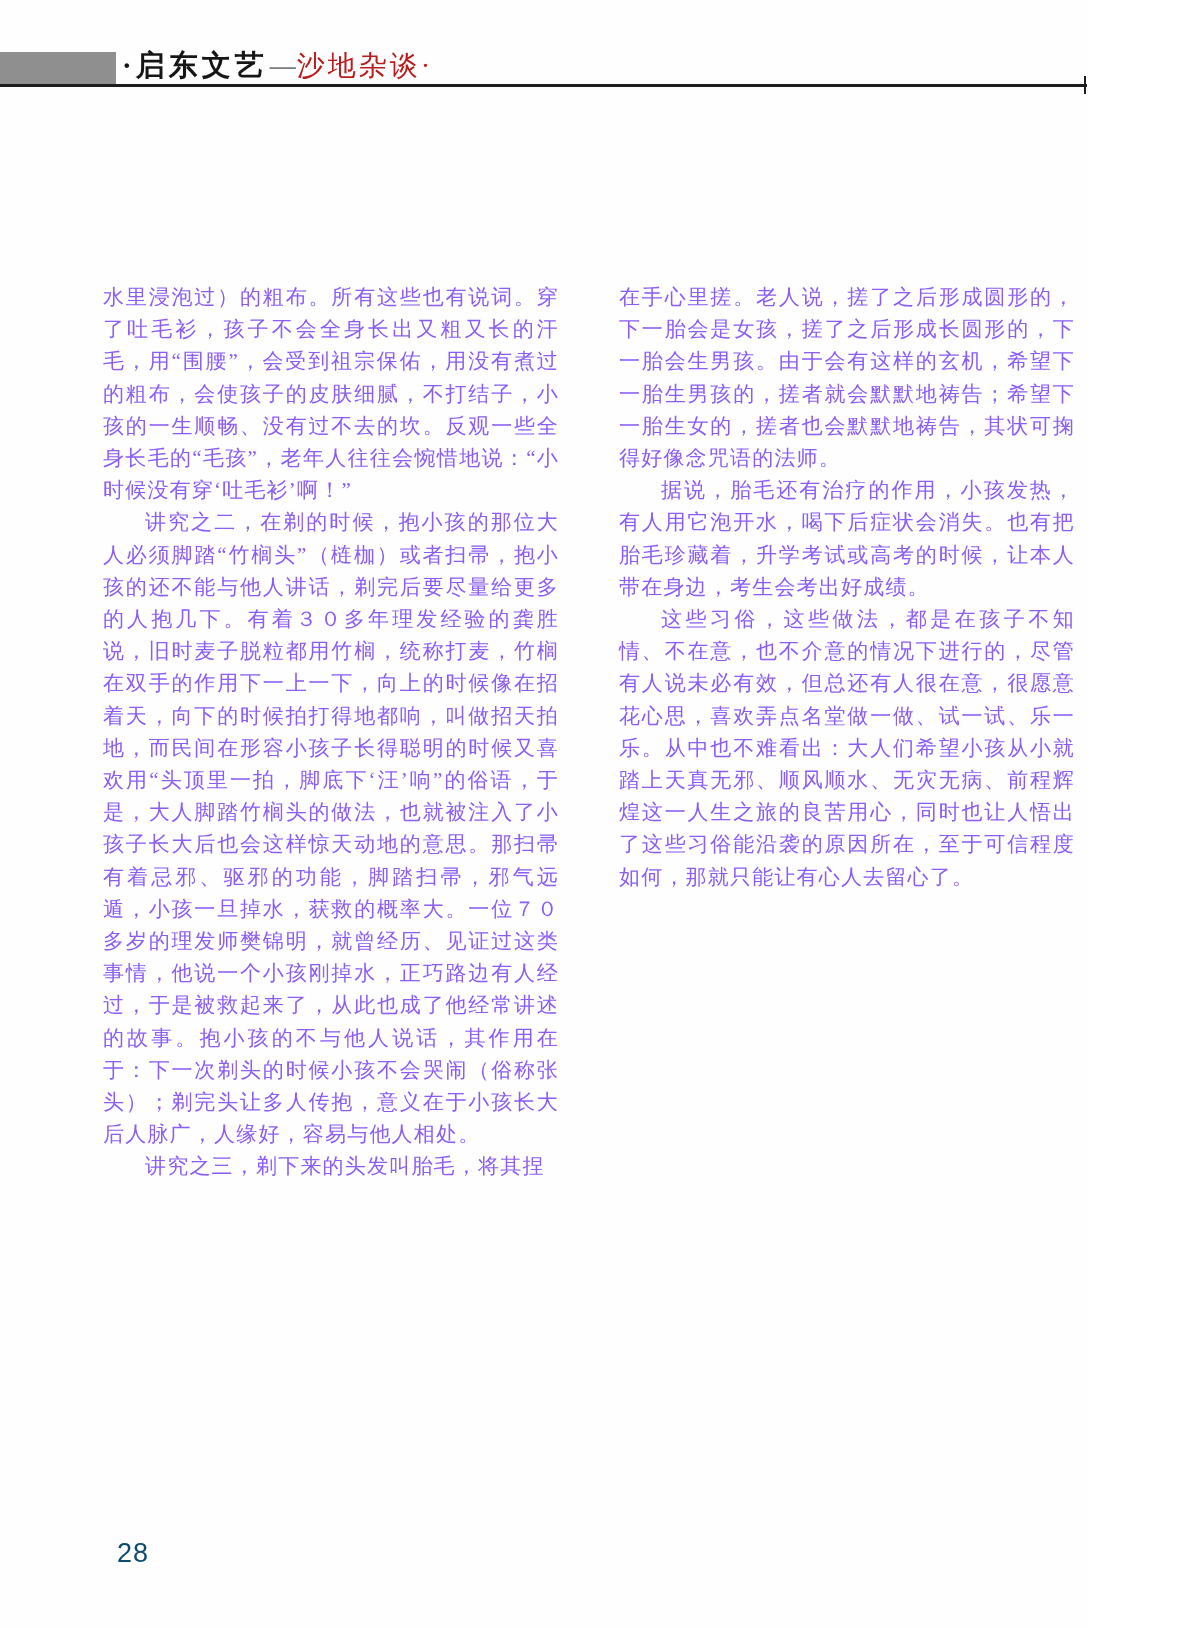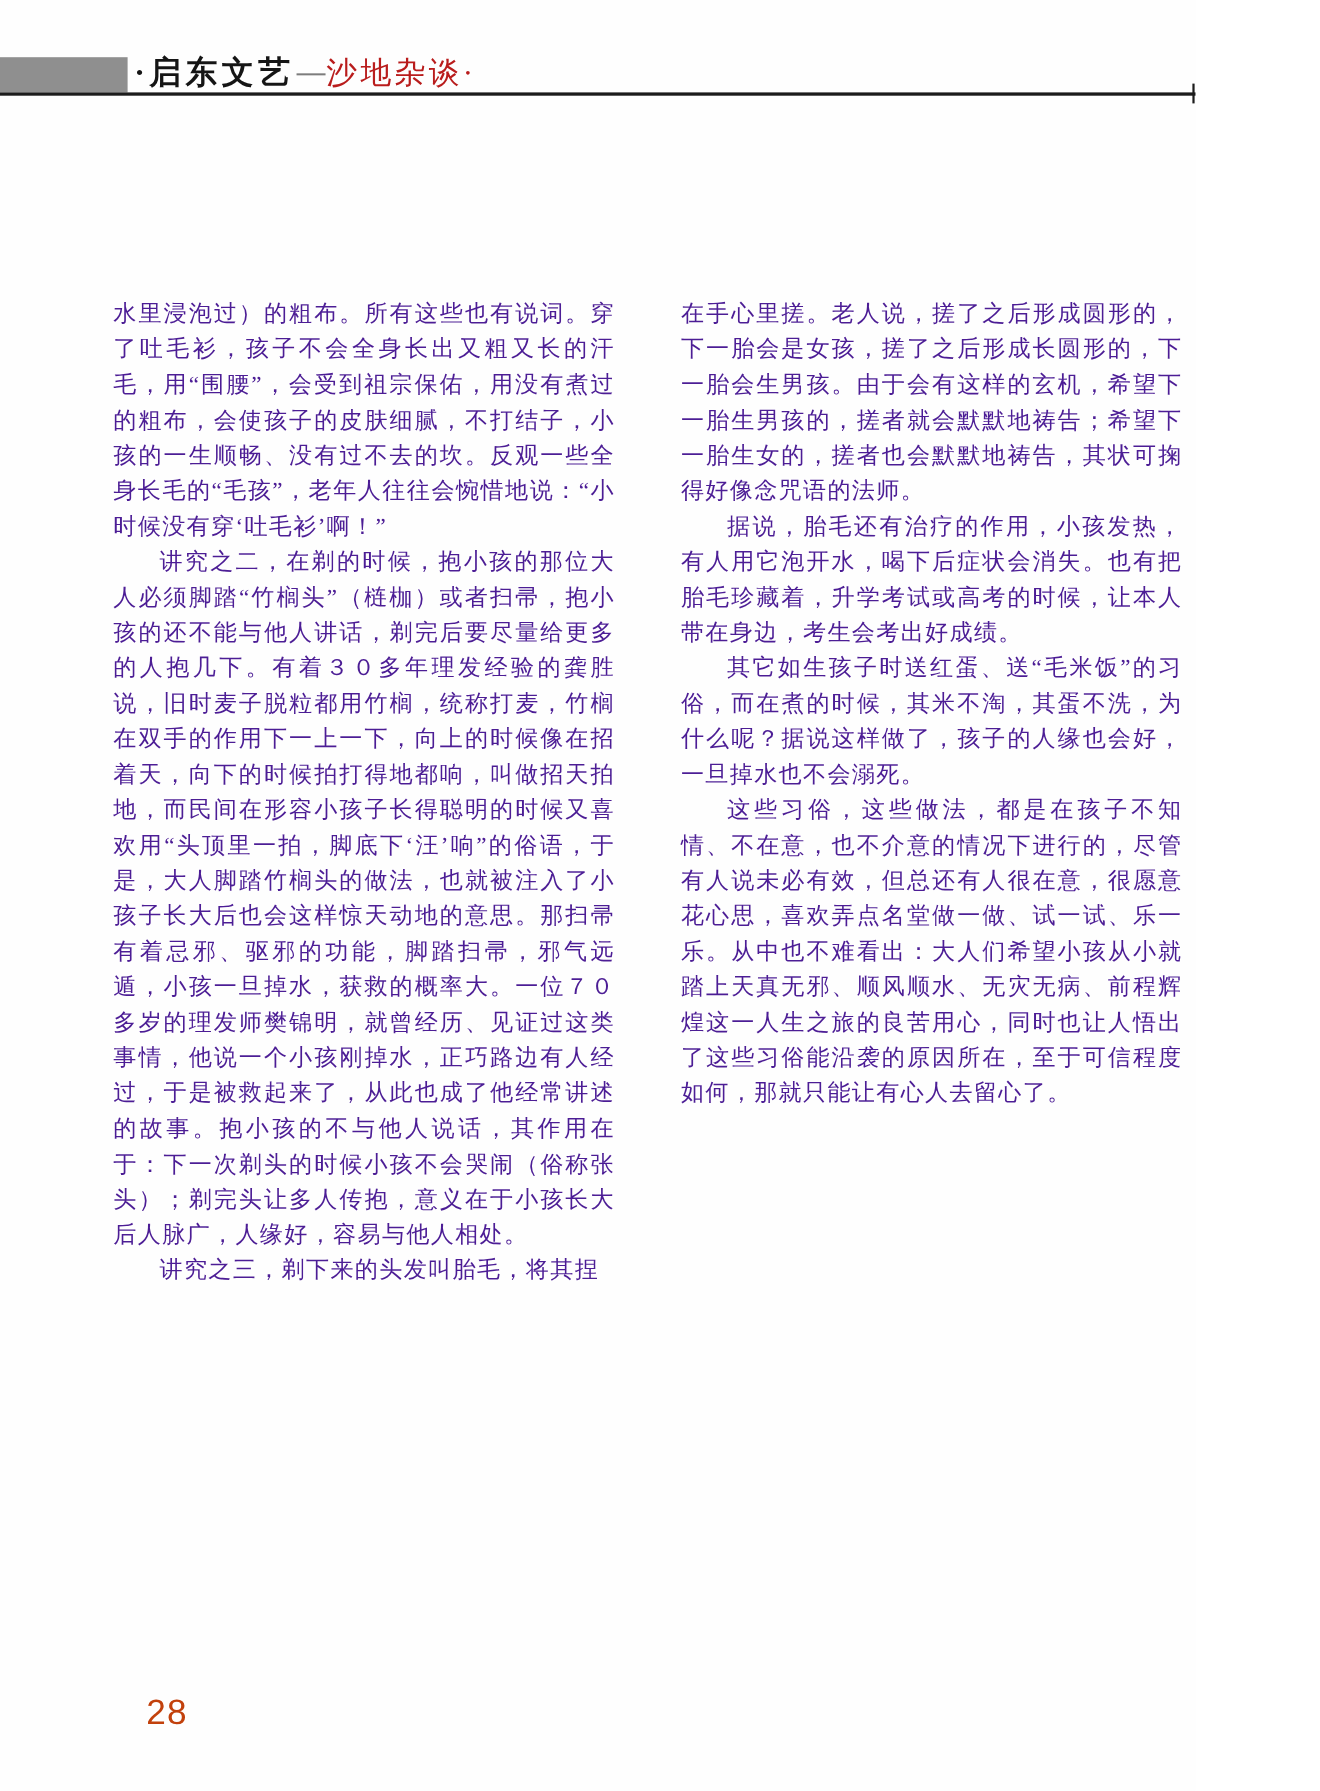--- a/index.html
+++ b/index.html
@@ -64,40 +64,40 @@
   }
   .header-section {
     font-size: 28px;
     font-weight: 500;
     letter-spacing: 3px;
     color: #b91c1c;
   }
   
   .col {
     position: absolute;
-    top: 269px;
+    top: 281px;
     width: 456px;
     font-size: 21px;
     line-height: 32.2px;
     letter-spacing: 1.2px;
     text-align: justify;
     text-justify: inter-ideograph;
-    color: #4c1d95;
+    color: #8b5cf6;
   }
   .col-left  { left: 103px; }
   .col-right { left: 619px; }
   .col p { margin: 0; }
   .col p.indent { text-indent: 2em; }
   
   .page-number {
     position: absolute;
-    left: 133px;
+    left: 117px;
     top: 1538px;
-    font-size: 32px;
-    color: #c2410c;
+    font-size: 27px;
+    color: #0c4a6e;
     font-family: "Liberation Sans", sans-serif;
     letter-spacing: 1px;
   }
 </style>
 </head>
 <body>
 
 <div class="page">
 
   <div class="gray-block"></div>
@@ -111,19 +111,18 @@
 
   <div class="col col-left">
     <p>水里浸泡过）的粗布。所有这些也有说词。穿了吐毛衫，孩子不会全身长出又粗又长的汗毛，用“围腰”，会受到祖宗保佑，用没有煮过的粗布，会使孩子的皮肤细腻，不打结子，小孩的一生顺畅、没有过不去的坎。反观一些全身长毛的“毛孩”，老年人往往会惋惜地说：“小时候没有穿‘吐毛衫’啊！”</p>
     <p class="indent">讲究之二，在剃的时候，抱小孩的那位大人必须脚踏“竹榈头”（梿枷）或者扫帚，抱小孩的还不能与他人讲话，剃完后要尽量给更多的人抱几下。有着３０多年理发经验的龚胜说，旧时麦子脱粒都用竹榈，统称打麦，竹榈在双手的作用下一上一下，向上的时候像在招着天，向下的时候拍打得地都响，叫做招天拍地，而民间在形容小孩子长得聪明的时候又喜欢用“头顶里一拍，脚底下‘汪’响”的俗语，于是，大人脚踏竹榈头的做法，也就被注入了小孩子长大后也会这样惊天动地的意思。那扫帚有着忌邪、驱邪的功能，脚踏扫帚，邪气远遁，小孩一旦掉水，获救的概率大。一位７０多岁的理发师樊锦明，就曾经历、见证过这类事情，他说一个小孩刚掉水，正巧路边有人经过，于是被救起来了，从此也成了他经常讲述的故事。抱小孩的不与他人说话，其作用在于：下一次剃头的时候小孩不会哭闹（俗称张头）；剃完头让多人传抱，意义在于小孩长大后人脉广，人缘好，容易与他人相处。</p>
     <p class="indent">讲究之三，剃下来的头发叫胎毛，将其捏</p>
   </div>
 
   <div class="col col-right">
     <p>在手心里搓。老人说，搓了之后形成圆形的，下一胎会是女孩，搓了之后形成长圆形的，下一胎会生男孩。由于会有这样的玄机，希望下一胎生男孩的，搓者就会默默地祷告；希望下一胎生女的，搓者也会默默地祷告，其状可掬得好像念咒语的法师。</p>
     <p class="indent">据说，胎毛还有治疗的作用，小孩发热，有人用它泡开水，喝下后症状会消失。也有把胎毛珍藏着，升学考试或高考的时候，让本人带在身边，考生会考出好成绩。</p>
-    <p class="indent">其它如生孩子时送红蛋、送“毛米饭”的习俗，而在煮的时候，其米不淘，其蛋不洗，为什么呢？据说这样做了，孩子的人缘也会好，一旦掉水也不会溺死。</p>
     <p class="indent">这些习俗，这些做法，都是在孩子不知情、不在意，也不介意的情况下进行的，尽管有人说未必有效，但总还有人很在意，很愿意花心思，喜欢弄点名堂做一做、试一试、乐一乐。从中也不难看出：大人们希望小孩从小就踏上天真无邪、顺风顺水、无灾无病、前程辉煌这一人生之旅的良苦用心，同时也让人悟出了这些习俗能沿袭的原因所在，至于可信程度如何，那就只能让有心人去留心了。</p>
   </div>
 
   <div class="page-number">28</div>
 
 </div>
 
 </body></html>

